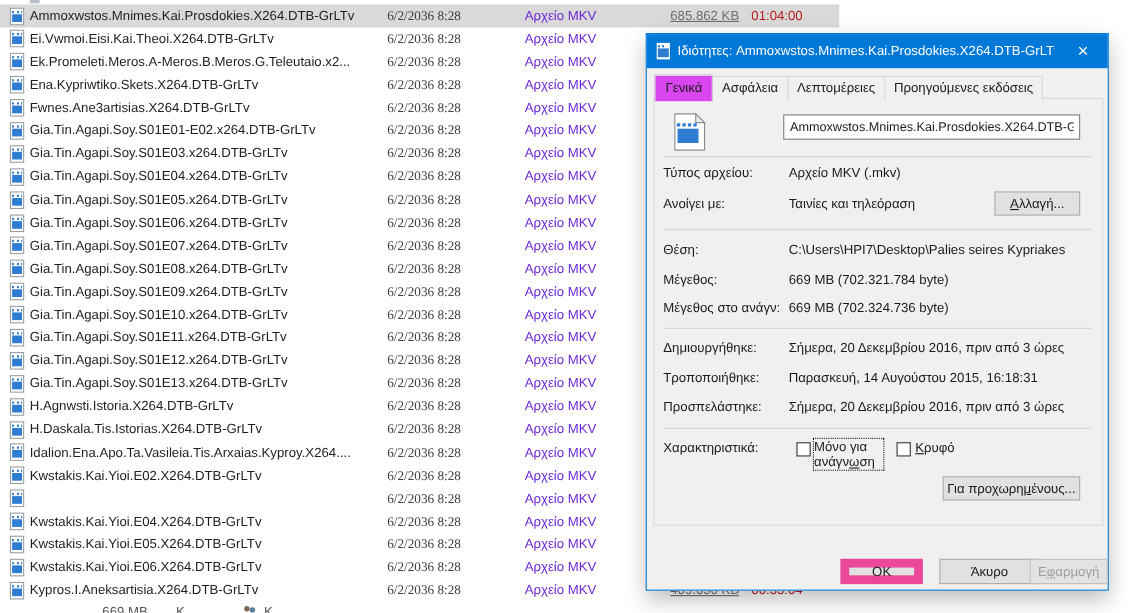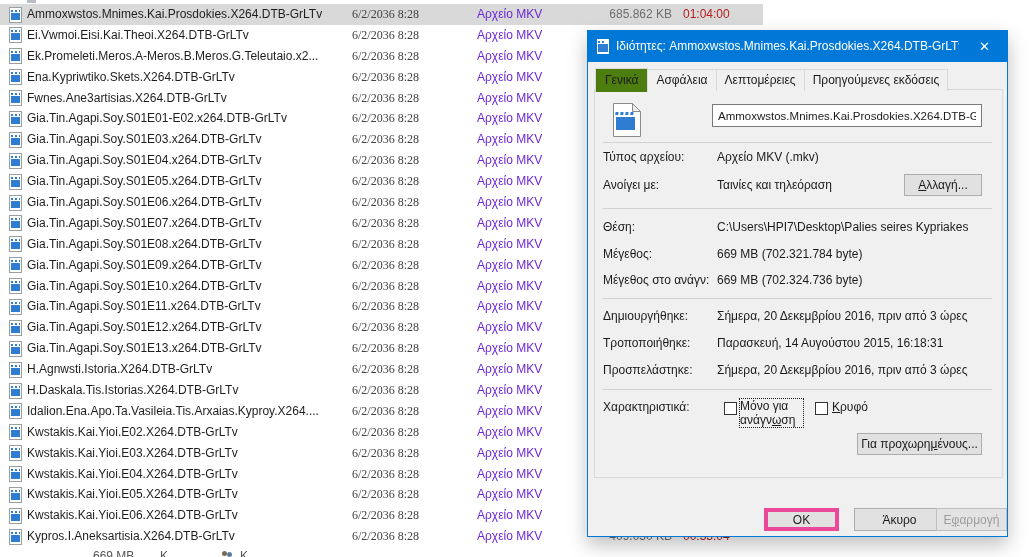--- a/index.html
+++ b/index.html
@@ -18,21 +18,21 @@
   .row.selected{background:#d9d9d9;}
   .fico{position:absolute;left:9px;top:2.5px;width:13px;height:16px;background:#fff;
         border:1px solid #98a0a6;box-sizing:border-box;}
   .fico i{position:absolute;left:1px;right:1px;top:5px;bottom:2px;background:#2f7cd3;}
   .fico b{position:absolute;left:1px;top:2px;width:9px;height:2px;
         background-image:repeating-linear-gradient(90deg,#2f7cd3 0 2px,transparent 2px 4px);}
   .cell{position:absolute;top:3px;white-space:nowrap;overflow:hidden;}
   .c-name{left:27px;width:306px;color:#1e1e1e;}
   .c-date{left:352px;width:125px;color:#404040;font-family:Liberation Serif, serif;}
   .c-type{left:477px;width:95px;color:#6d28d9;}
-  .c-size{left:575px;width:97px;text-align:right;color:#6e6e6e;}
+  .c-size{left:575px;width:97px;text-align:right;color:#6e6e6e;text-decoration:underline;}
   .c-len{left:683px;width:62px;color:#b91c1c;}
   
   .status-frag{position:absolute;top:549px;left:0;width:420px;height:10px;color:#555;}
   .status-frag span{position:absolute;white-space:nowrap;}
   .sf-size{left:93px;}
   .sf-1{left:160px;}
   .sf-2{left:240px;}
   .ppl{position:absolute;left:222px;top:1px;width:12px;height:10px;}
   .ppl i{position:absolute;width:5px;height:5px;border-radius:50%;background:#7d6a55;left:0;top:1px;}
   .ppl b{position:absolute;width:5px;height:5px;border-radius:50%;background:#5b7da0;left:5px;top:2px;}
@@ -46,21 +46,21 @@
   .tb-icon b{position:absolute;left:1px;top:2px;width:8px;height:2px;
         background-image:repeating-linear-gradient(90deg,#2f7cd3 0 2px,transparent 2px 4px);}
   .tb-title{position:absolute;left:28px;top:0;height:31px;line-height:31px;right:48px;
             white-space:nowrap;overflow:hidden;font-size:12px;}
   .tb-close{position:absolute;right:0;top:0;width:45px;height:31px;line-height:31px;
             text-align:center;font-size:13px;color:#fff;cursor:default;}
   
   .tabs{position:absolute;left:7px;top:37px;display:flex;align-items:flex-end;z-index:3;}
   .tab{border:1px solid #d9d9d9;border-bottom:none;background:#f0f0f0;
        padding:3px 8px 4px;margin-right:-1px;color:#1b1b1b;}
-  .tab.active{background:#4d7c0f;padding:4px 9px 5px;margin-bottom:-1px;position:relative;z-index:4;}
+  .tab.active{background:#d946ef;padding:4px 9px 5px;margin-bottom:-1px;position:relative;z-index:4;}
   
   .panel{position:absolute;left:6px;top:58px;width:409px;height:389px;
          background:#f0f0f0;border:1px solid #d9d9d9;box-sizing:border-box;z-index:2;}
   .sep{position:absolute;left:8px;right:10px;border-top:1px solid #d2d2d2;height:0;}
   .lbl{position:absolute;left:8px;white-space:nowrap;}
   .val{position:absolute;left:122px;white-space:nowrap;}
   .doc-icon{position:absolute;left:17px;top:12px;}
   .fn-input{position:absolute;left:117px;top:14px;width:270px;height:23px;box-sizing:border-box;
             border:1px solid #7a7a7a;background:#fff;font-family:"Liberation Sans",sans-serif;
             font-size:11.5px;color:#1b1b1b;padding:2px 5px;}
@@ -72,21 +72,21 @@
   .btn-adv{left:262px;top:343px;width:125px;height:22px;}
   .chk{position:absolute;width:13px;height:13px;background:#fff;border:1px solid #333;box-sizing:border-box;}
   .chk1{left:129px;top:312px;}
   .chk2{left:220px;top:312px;}
   .chk-lbl{position:absolute;white-space:normal;}
   .ro-lbl{left:145px;top:309px;width:63px;outline:1px dotted #1b1b1b;line-height:14px;}
   .hid-lbl{left:237px;top:310px;}
   
   .dlg-btn{position:absolute;top:477px;height:23px;box-sizing:border-box;background:#e1e1e1;
            border:1px solid #adadad;display:flex;align-items:center;justify-content:center;font-size:12px;}
-  .btn-ok{left:176px;width:75px;border:4px solid #ec4899;}
+  .btn-ok{left:176px;width:75px;border:8px solid #ec4899;}
   .btn-cancel{left:266px;width:91px;}
   .btn-apply{left:348px;width:71px;border-color:#bfbfbf;background:#e3e3e3;color:#9d9d9d;}
   
 </style>
 </head>
 <body>
 
 <div class="file-list">
   <div class="top-sliver"></div>
 
@@ -341,21 +341,20 @@
       <span class="cell c-type">Αρχείο MKV</span>
       <span class="cell c-size"></span>
       <span class="cell c-len"></span>
     </div>
 
     <div class="row">
       <span class="fico">
           <b></b>
           <i></i>
         </span>
-      <span class="cell c-name">Kwstakis.Kai.Yioi.E03.X264.DTB-GrLTv</span>
       <span class="cell c-date">6/2/2036 8:28</span>
       <span class="cell c-type">Αρχείο MKV</span>
       <span class="cell c-size"></span>
       <span class="cell c-len"></span>
     </div>
 
     <div class="row">
       <span class="fico">
           <b></b>
           <i></i>

